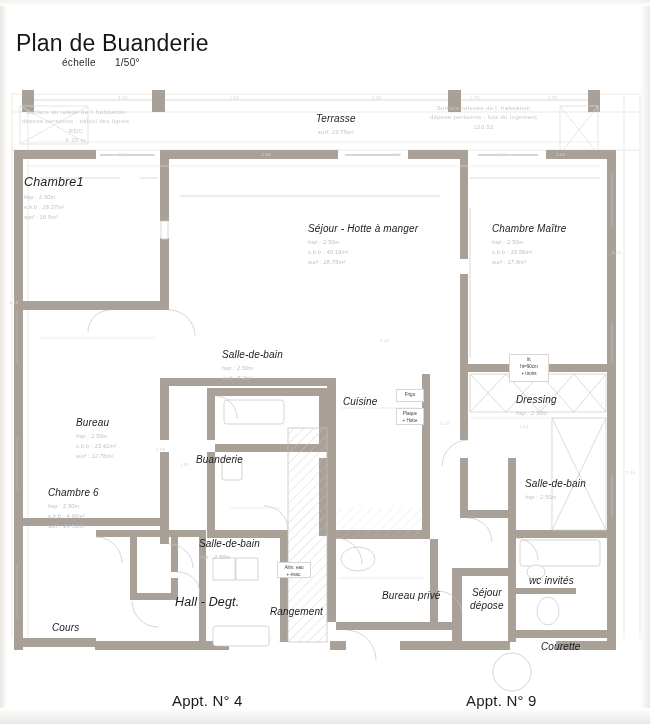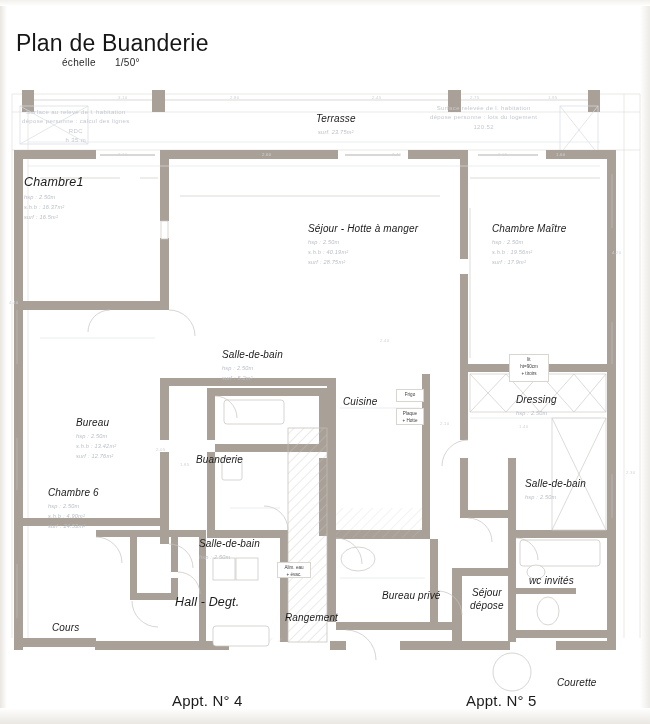--- a/index.html
+++ b/index.html
@@ -333,23 +333,23 @@
       <div class="rlabel mid" style="left: 222px; top: 349px;"><span>Salle-de-bain</span><span class="sub">hsp :  2.50m</span><span class="sub">surf : 5.2m²</span></div>
       <div class="rlabel mid" style="left: 343px; top: 396px;"><span>Cuisine</span></div>
       <div class="rlabel mid" style="left: 516px; top: 394px;"><span>Dressing</span><span class="sub">hsp :  2.50m</span></div>
       <div class="rlabel mid" style="left: 196px; top: 454px;"><span>Buanderie</span></div>
       <div class="rlabel mid" style="left: 48px; top: 487px;"><span>Chambre 6</span><span class="sub">hsp :  2.50m</span><span class="sub">s.h.b :  4.90m²</span><span class="sub">surf :  24.53m²</span></div>
       <div class="rlabel mid" style="left: 525px; top: 478px;"><span>Salle-de-bain</span><span class="sub">hsp :  2.50m</span></div>
       <div class="rlabel mid" style="left: 199px; top: 538px;"><span>Salle-de-bain</span><span class="sub">hsp :  2.50m</span></div>
       <div class="rlabel mid" style="left: 529px; top: 575px;"><span>wc invités</span></div>
       <div class="rlabel big" style="left: 175px; top: 595px;"><span>Hall - Degt.</span></div>
       <div class="rlabel mid" style="left: 382px; top: 590px;"><span>Bureau privé</span></div>
-      <div class="rlabel mid" style="left: 285px; top: 606px; margin-top: 6px;"><span>Rangement</span></div>
+      <div class="rlabel mid" style="left: 270px; top: 606px;"><span>Rangement</span></div>
       <div class="rlabel mid" style="left: 52px; top: 622px;"><span>Cours</span></div>
-      <div class="rlabel mid" style="left: 541px; top: 677px; margin-left: 16px;"><span>Courette</span></div>
+      <div class="rlabel mid" style="left: 541px; top: 641px;"><span>Courette</span></div>
       <div class="rlabel mid ctr" style="left: 470px; top: 587px;">
         <div>Séjour</div>
         <div>dépose</div>
       </div>
     </div>
   <div id="notes">
       <div class="notebox" style="left: 396px; top: 389px; width: 28px; height: 13px;">
         <div>Frigo</div>
       </div>
       <div class="notebox" style="left: 396px; top: 408px; width: 28px; height: 17px;">
@@ -381,21 +381,21 @@
       <div class="dim" style="left: 156px; top: 447px;">2.05</div>
       <div class="dim" style="left: 180px; top: 462px;">1.85</div>
       <div class="dim" style="left: 440px; top: 421px;">2.10</div>
       <div class="dim" style="left: 519px; top: 424px;">1.40</div>
       <div class="dim" style="left: 612px; top: 250px;">4.20</div>
       <div class="dim" style="left: 9px; top: 300px;">4.40</div>
       <div class="dim" style="left: 626px; top: 470px;">2.30</div>
     </div>
   <div id="appts">
       <div class="appt" style="left: 172px; top: 692px;">Appt. N° 4</div>
-      <div class="appt" style="left: 466px; top: 692px;">Appt. N° 5</div>
+      <div class="appt" style="left: 466px; top: 692px;">Appt. N° 9</div>
     </div>
   <div id="faded">
       <div class="faded" style="left: 22px; top: 108px; text-align: center;">
         <div>Surface au relevé de l. habitation</div>
         <div>dépose personne : calcul des lignes</div>
         <div>RDC</div>
         <div>h 35 m</div>
       </div>
       <div class="faded" style="left: 430px; top: 104px; text-align: center;">
         <div>Surface relevée de l. habitation</div>

